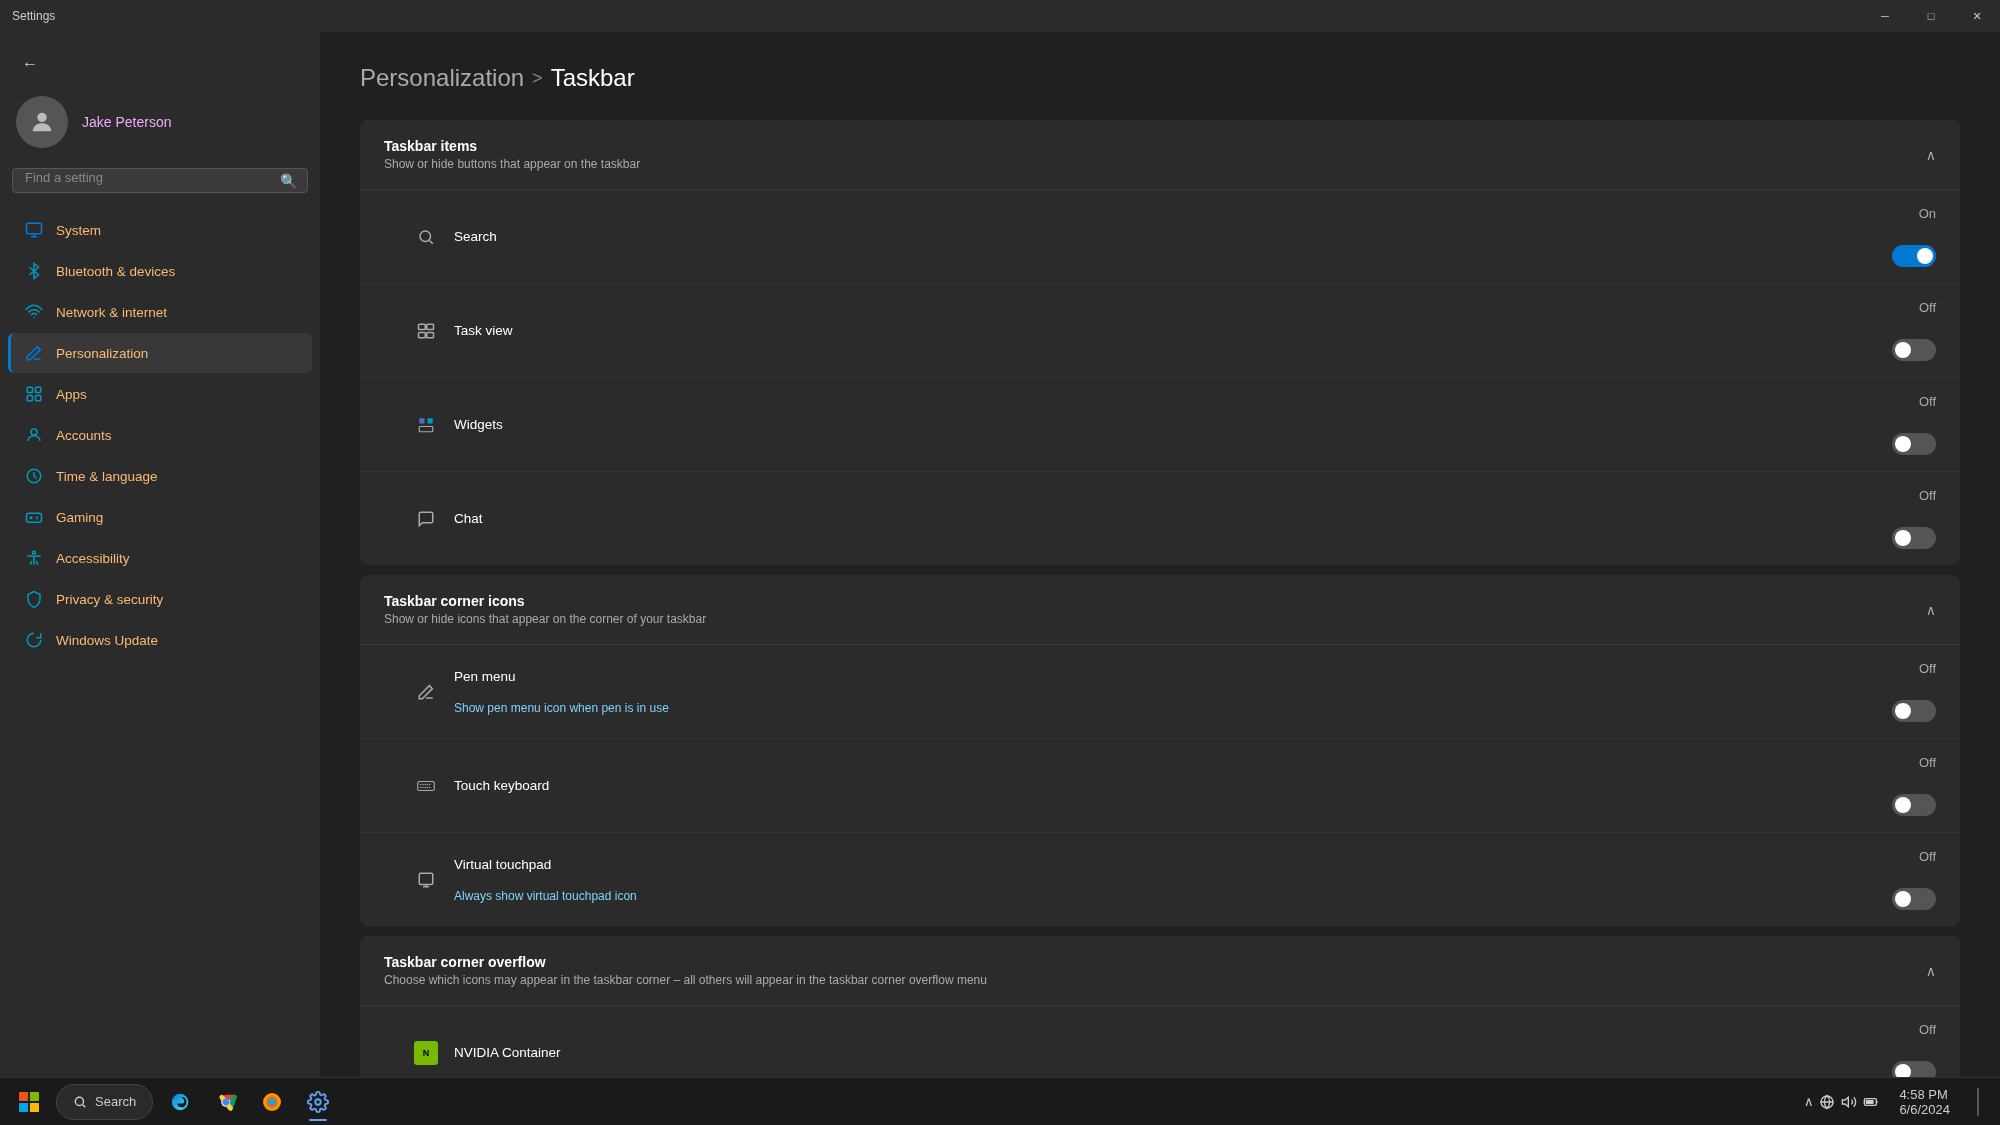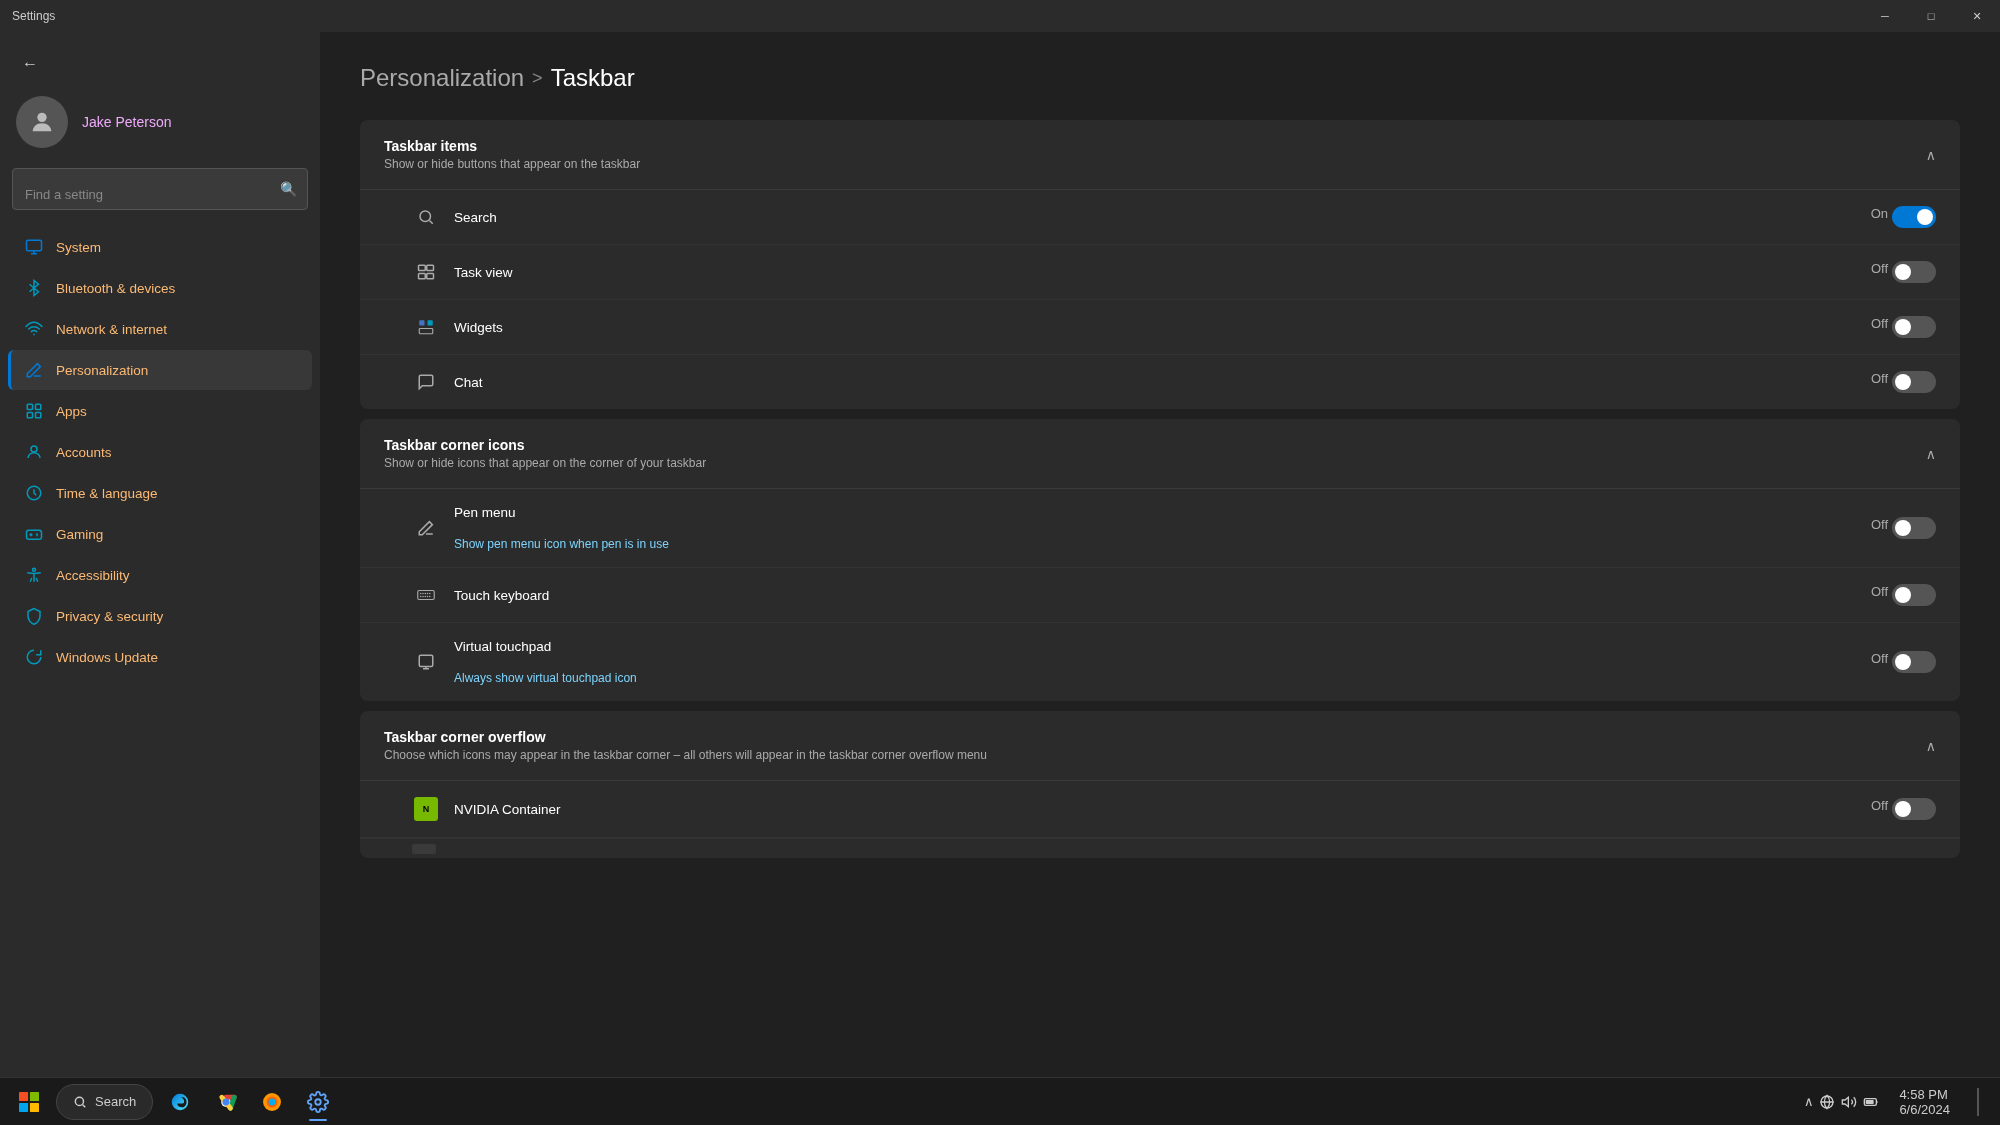--- a/index.html
+++ b/index.html
@@ -88,21 +88,21 @@
       margin: 0 12px 16px 12px;
       position: relative;
     }
     .search-box input {
       width: 100%;
       background: #3a3a3a;
       border: 1px solid #555;
       border-radius: 4px;
       color: #fff;
       font-size: 13px;
-      padding: 18px 36px 7px 12px;
+      padding: 1px 36px 7px 12px;
       outline: none;
     }
     .search-box input::placeholder { color: #888; }
     .search-icon-inner {
       position: absolute;
       right: 10px;
       top: 50%;
       transform: translateY(-50%);
       color: #aaa;
       font-size: 14px;
@@ -216,22 +216,23 @@
       font-size: 13.5px;
       color: #fff;
     }
     .setting-sublabel {
       font-size: 12px;
       color: #7dd3fc;
       margin-top: 17px;
     }
     .toggle-wrap {
       display: flex;
-      align-items: flex-start;
-      gap: 4px;
+      align-items: flex-end;
+      gap: 24px;
+      flex-direction: column;
     }
     .toggle-label {
       font-size: 13px;
       color: #aaa;
       min-width: 28px;
       text-align: right;
     }
 
     
     .toggle {

